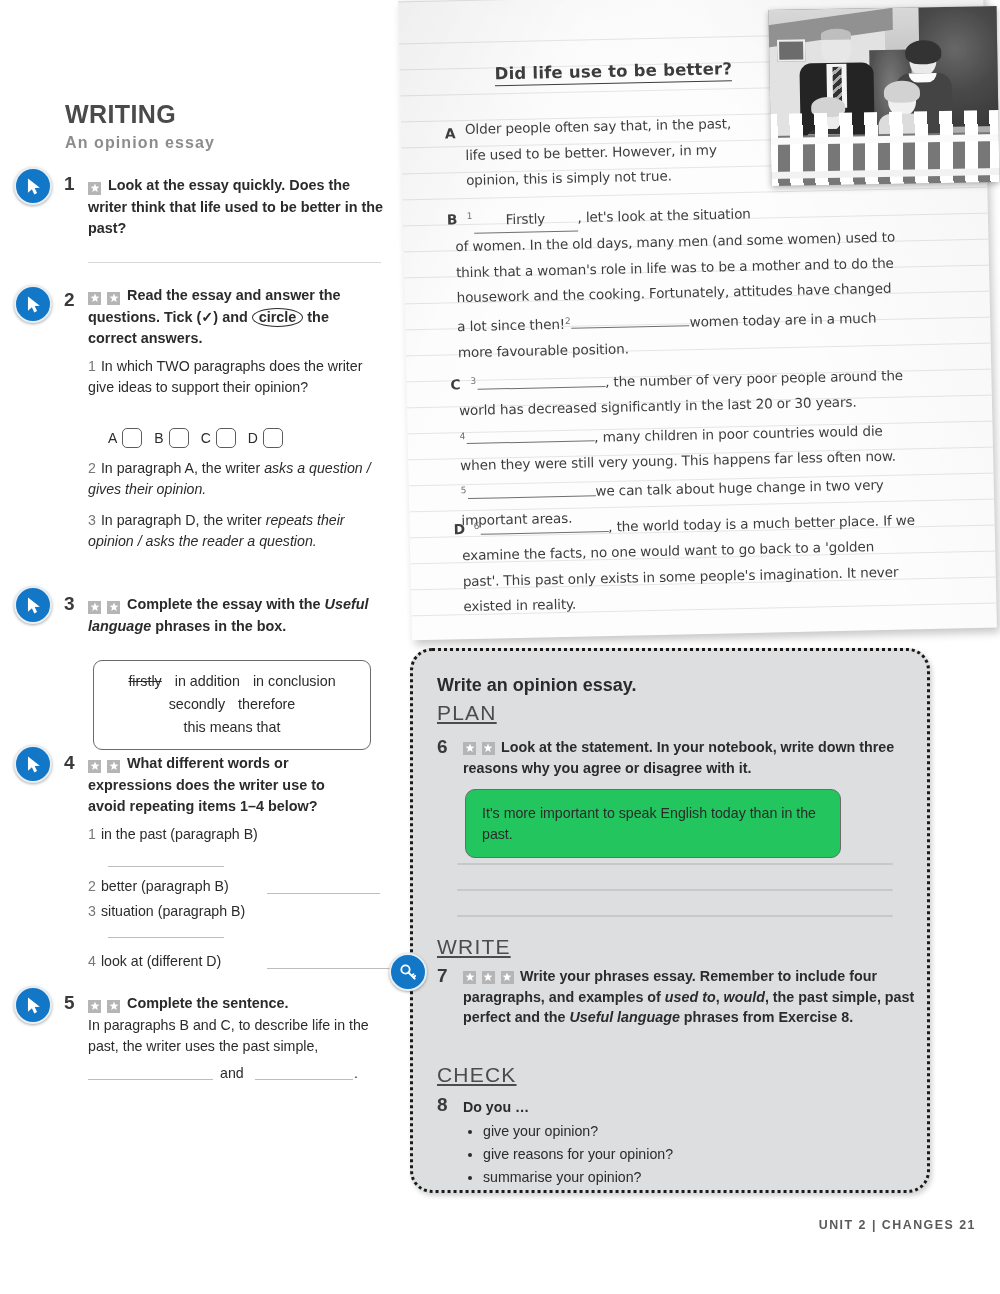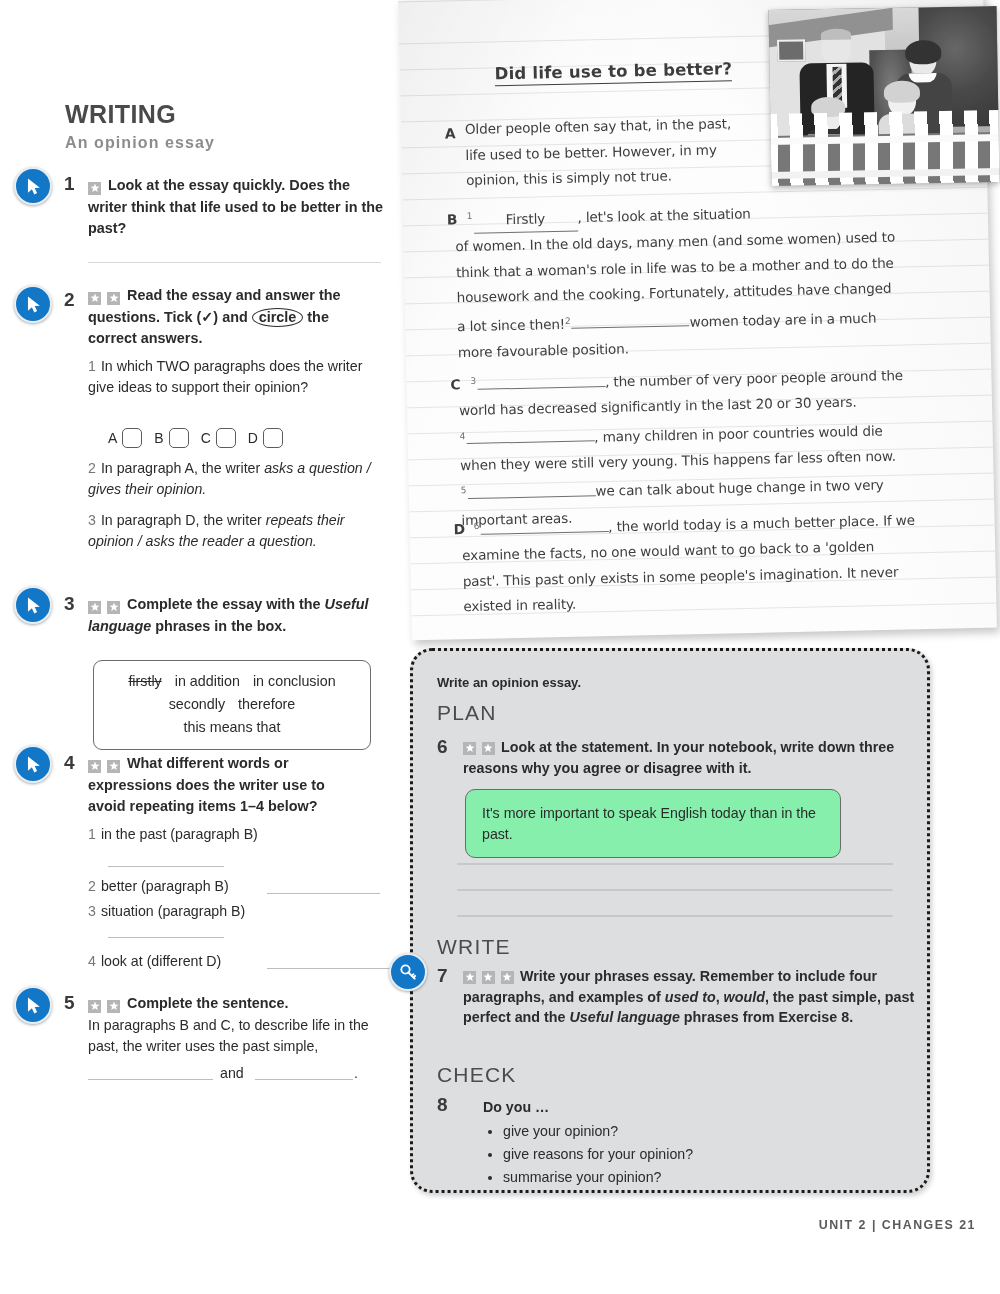--- a/index.html
+++ b/index.html
@@ -104,30 +104,30 @@
   #photo { position:absolute; inset:0; filter:grayscale(1) contrast(1.12); }
   .ph { position:absolute; }
 
   
   #task-panel {
     position:absolute; left:410px; top:648px; width:520px; height:545px;
     background:#dcdee0; border-radius:22px;
     border:3px dotted #1a1a1a;
     box-shadow:2px 3px 5px rgba(0,0,0,.18);
   }
-  .panel-intro { position:absolute; left:24px; top:24px; font-size:13px; font-weight:bold; color:#2b2b2b; }
-  .section-head { position:absolute; font-size:21px; letter-spacing:1.2px; color:#4c4c4c; font-weight:normal; }
+  .panel-intro { position:absolute; left:24px; top:24px; font-size:18px; font-weight:bold; color:#2b2b2b; }
+  .section-head { position:absolute; font-size:21px; letter-spacing:1.2px; color:#4c4c4c; font-weight:normal;text-decoration:underline; }
   .panel-ex-num { position:absolute; font-size:19px; font-weight:bold; color:#3a3a3a; }
   .panel-ex-body { position:absolute; font-size:14.3px; line-height:1.45; font-weight:bold; color:#2b2b2b; }
   .statement-box {
-    position:absolute; border:1.6px solid #6b6b6b; border-radius:10px; background:#86efac;
+    position:absolute; border:1.6px solid #6b6b6b; border-radius:10px; background:#22c55e;
     font-size:14.2px; line-height:1.45; color:#2b2b2b; padding:13px 16px;
   }
   .write-line { position:absolute; height:2px; background:#c6c8ca; border-radius:2px; }
-  .check-list { position:absolute; font-size:14.2px; line-height:1.56; color:#2b2b2b;margin-left:20px; }
+  .check-list { position:absolute; font-size:14.2px; line-height:1.56; color:#2b2b2b; }
   .check-list li { margin-bottom:1px; }
   .check-list ul { margin:2px 0 0 0; padding-left:20px; }
 
   
   #footer-ref { position:absolute; right:24px; top:1218px; font-size:12.4px; font-weight:bold; letter-spacing:1.5px; color:#5a5a5a; }
   #lw-bar { position:absolute; left:0; top:1240px; width:1000px; height:54px; background:#ffffff; }
 </style>
 </head>
 <body>
 

